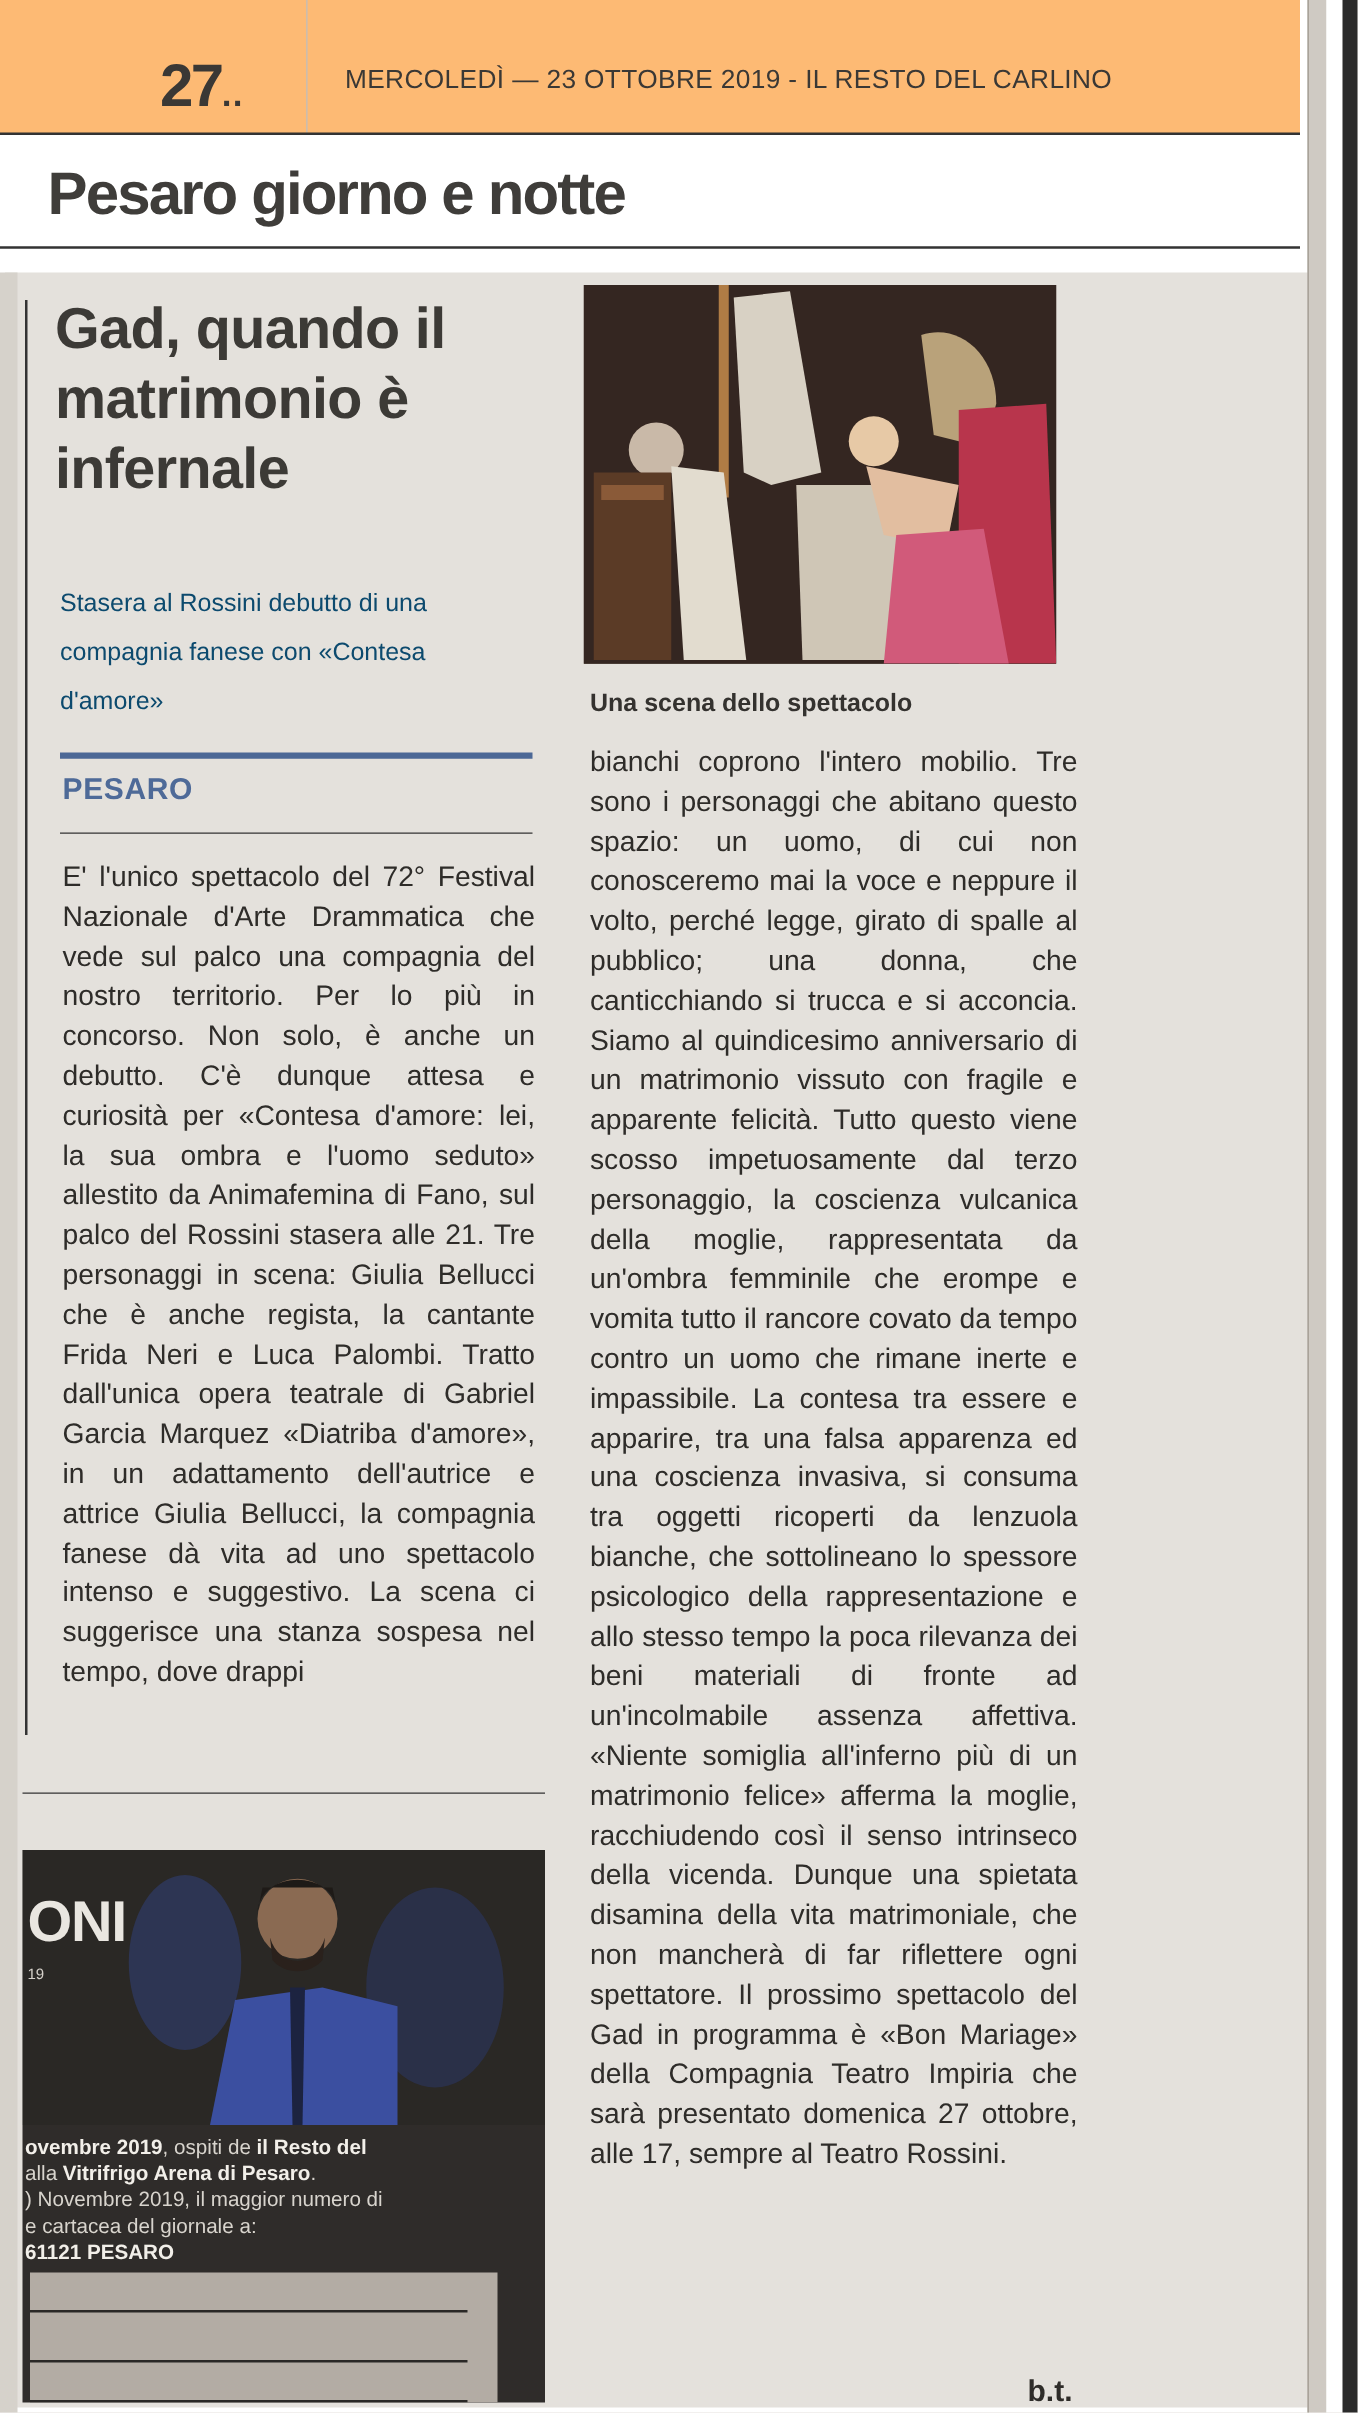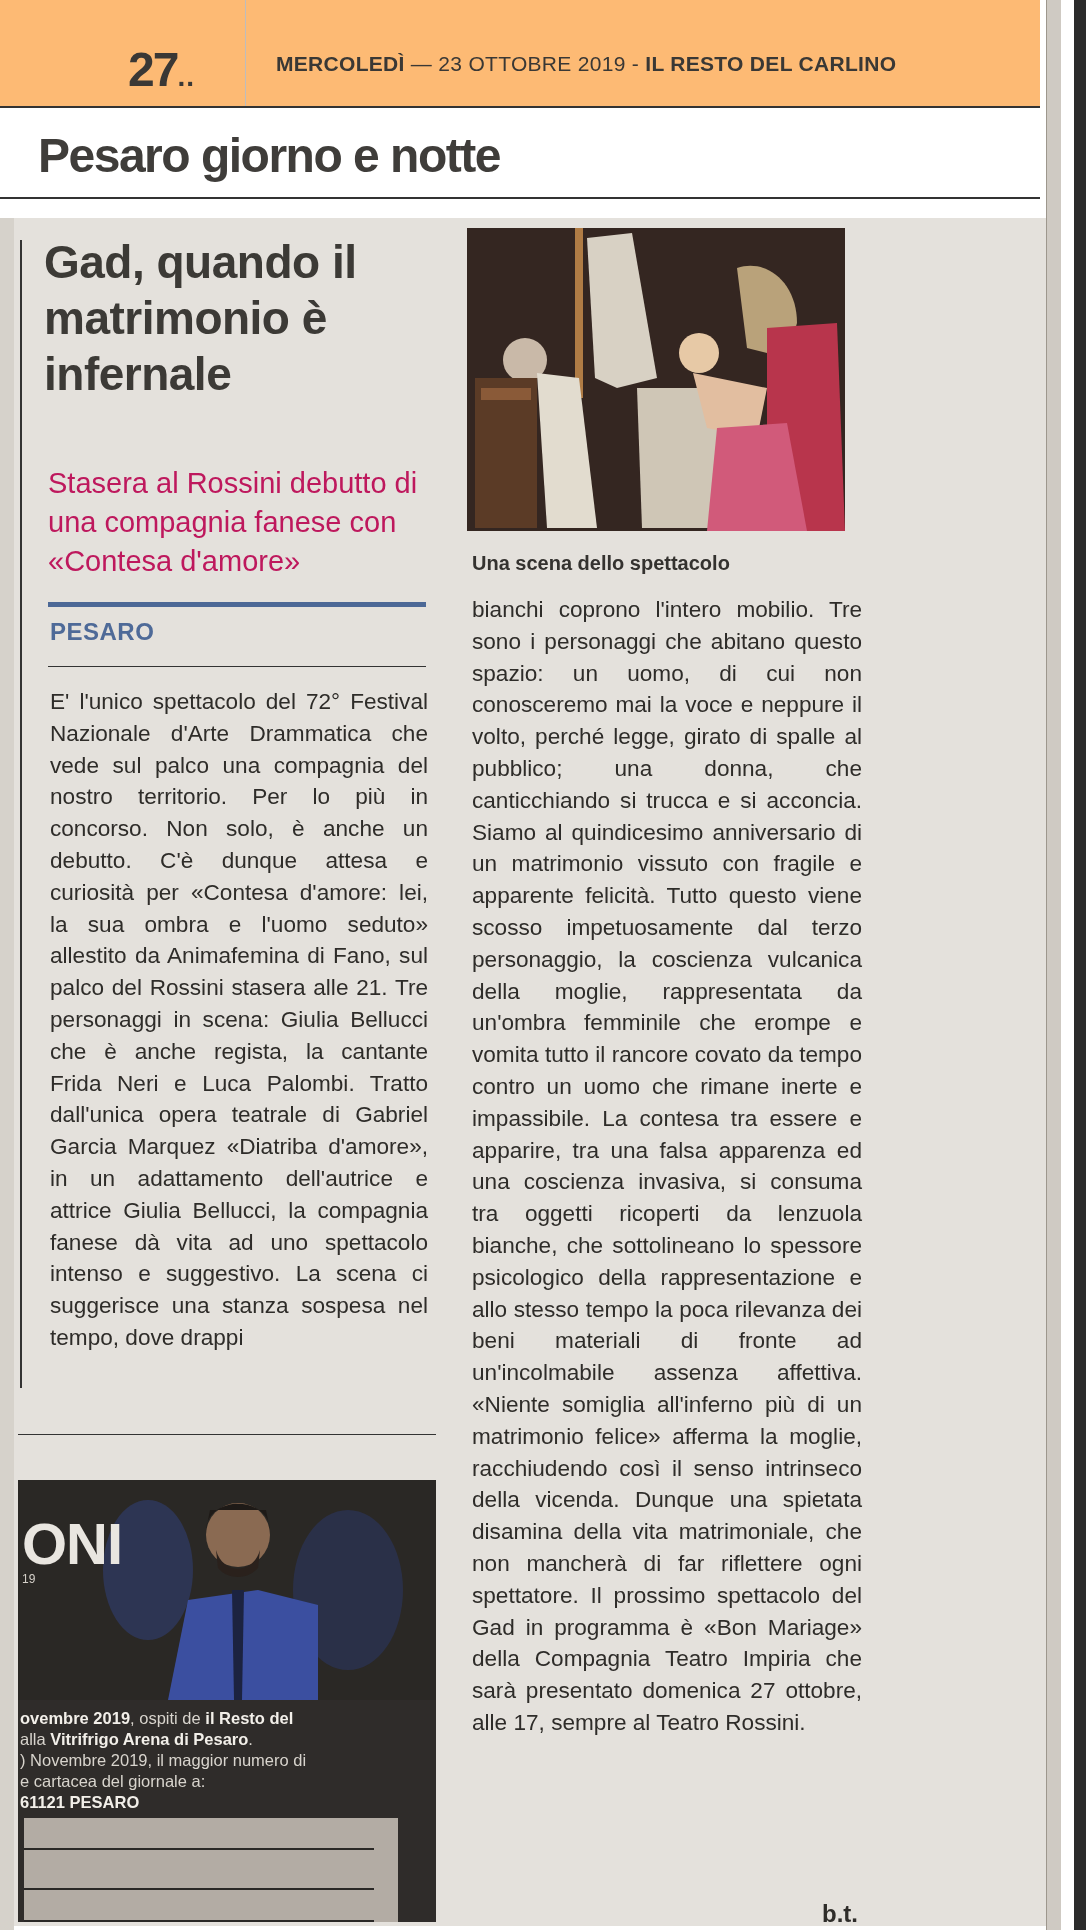--- a/index.html
+++ b/index.html
@@ -14,21 +14,21 @@
   .page-num {
     position: absolute; left: 128px; top: 42px; font-size: 48px; font-weight: bold;
     letter-spacing: -2px; color: #3a3835; font-family: "Liberation Sans", sans-serif;
   }
   .page-num .dots { font-size: 28px; letter-spacing: 1px; }
   .hdr-divider { position: absolute; left: 245px; top: 0; width: 1px; height: 106px; background: #bdbdbd; }
   .dateline {
     position: absolute; left: 276px; top: 52px; font-size: 21px; color: #3a3835;
     font-family: "Liberation Sans", sans-serif; white-space: nowrap; letter-spacing: 0.3px;
   }
-  .dateline b { font-weight: bold; }
+  .dateline b { font-weight: normal; }
   .hdr-rule { position: absolute; left: 0; top: 106px; width: 1040px; height: 2px; background: #333; }
   .section-title {
     position: absolute; left: 38px; top: 128px; font-size: 48px; font-weight: bold;
     color: #3f3d3a; letter-spacing: -1.5px;
   }
   .sec-rule { position: absolute; left: 0; top: 197px; width: 1040px; height: 2px; background: #333; }
 
   
   .paper {
     position: absolute; left: 4px; top: 218px; width: 1050px; height: 1708px;
@@ -38,22 +38,22 @@
   .paper-edge-dark { position: absolute; left: 1074px; top: 0; width: 12px; height: 1930px; background: #2b2b2b; }
   .left-shade { position: absolute; left: 0; top: 218px; width: 14px; height: 1712px; background: #d6d2cb; }
 
   
   .left-vrule { position: absolute; left: 20px; top: 240px; width: 2px; height: 1148px; background: #333; }
   .headline {
     position: absolute; left: 44px; top: 234px; width: 360px; font-size: 46px; font-weight: bold;
     line-height: 56px; color: #3c3a36; letter-spacing: -0.5px;
   }
   .subhead {
-    position: absolute; left: 48px; top: 464px; width: 370px; font-size: 29px; line-height: 39px;
-    color: #be185d;
+    position: absolute; left: 48px; top: 464px; width: 370px; font-size: 20px; line-height: 39px;
+    color: #0c4a6e;
   }
   .blue-rule { position: absolute; left: 48px; top: 602px; width: 378px; height: 5px; background: #4c6896; }
   .kicker { position: absolute; left: 50px; top: 618px; font-size: 24px; font-weight: bold; color: #4e6a98; letter-spacing: 0.5px; }
   .kicker-rule { position: absolute; left: 48px; top: 666px; width: 378px; height: 1px; background: #333; }
 
   .body-text {
     font-size: 22.6px; line-height: 31.8px; color: #2e2c29; text-align: justify;
   }
   .col-left { position: absolute; left: 50px; top: 686px; width: 378px; }
   .col-right { position: absolute; left: 472px; top: 594px; width: 390px; }
@@ -63,21 +63,21 @@
 
   
   .photo {
     position: absolute; left: 467px; top: 228px; width: 378px; height: 303px; overflow: hidden;
     background: #3a2a22;
   }
   .caption { position: absolute; left: 472px; top: 552px; font-size: 20px; font-weight: bold; color: #34322f; }
 
   
   .ad { position: absolute; left: 18px; top: 1480px; width: 418px; height: 442px; background: #2f2c2a; overflow: hidden; }
-  .ad-title { position: absolute; left: 4px; top: 30px; font-size: 58px; font-weight: bold; color: #e9e6e0; letter-spacing: -1px; }
+  .ad-title { position: absolute; left: 4px; top: 30px; font-size: 46px; font-weight: bold; color: #e9e6e0; letter-spacing: -1px; }
   .ad-year { position: absolute; left: 4px; top: 92px; font-size: 12px; color: #d5d1ca; }
   .ad-lines { position: absolute; left: 2px; top: 228px; width: 410px; font-size: 16.5px; line-height: 21px; color: #d8d4cd; white-space: nowrap; }
   .ad-lines b { color: #f2efe9; }
   .ad-form { position: absolute; left: 6px; top: 338px; width: 374px; height: 104px; background: #b3aca4; }
   .ad-form .ln { position: absolute; left: 0; width: 350px; height: 2px; background: #2a2826; }
 
   .byline { position: absolute; left: 822px; top: 1900px; font-size: 24px; font-weight: bold; color: #2e2c29; }
 </style>
 </head>
 <body>

